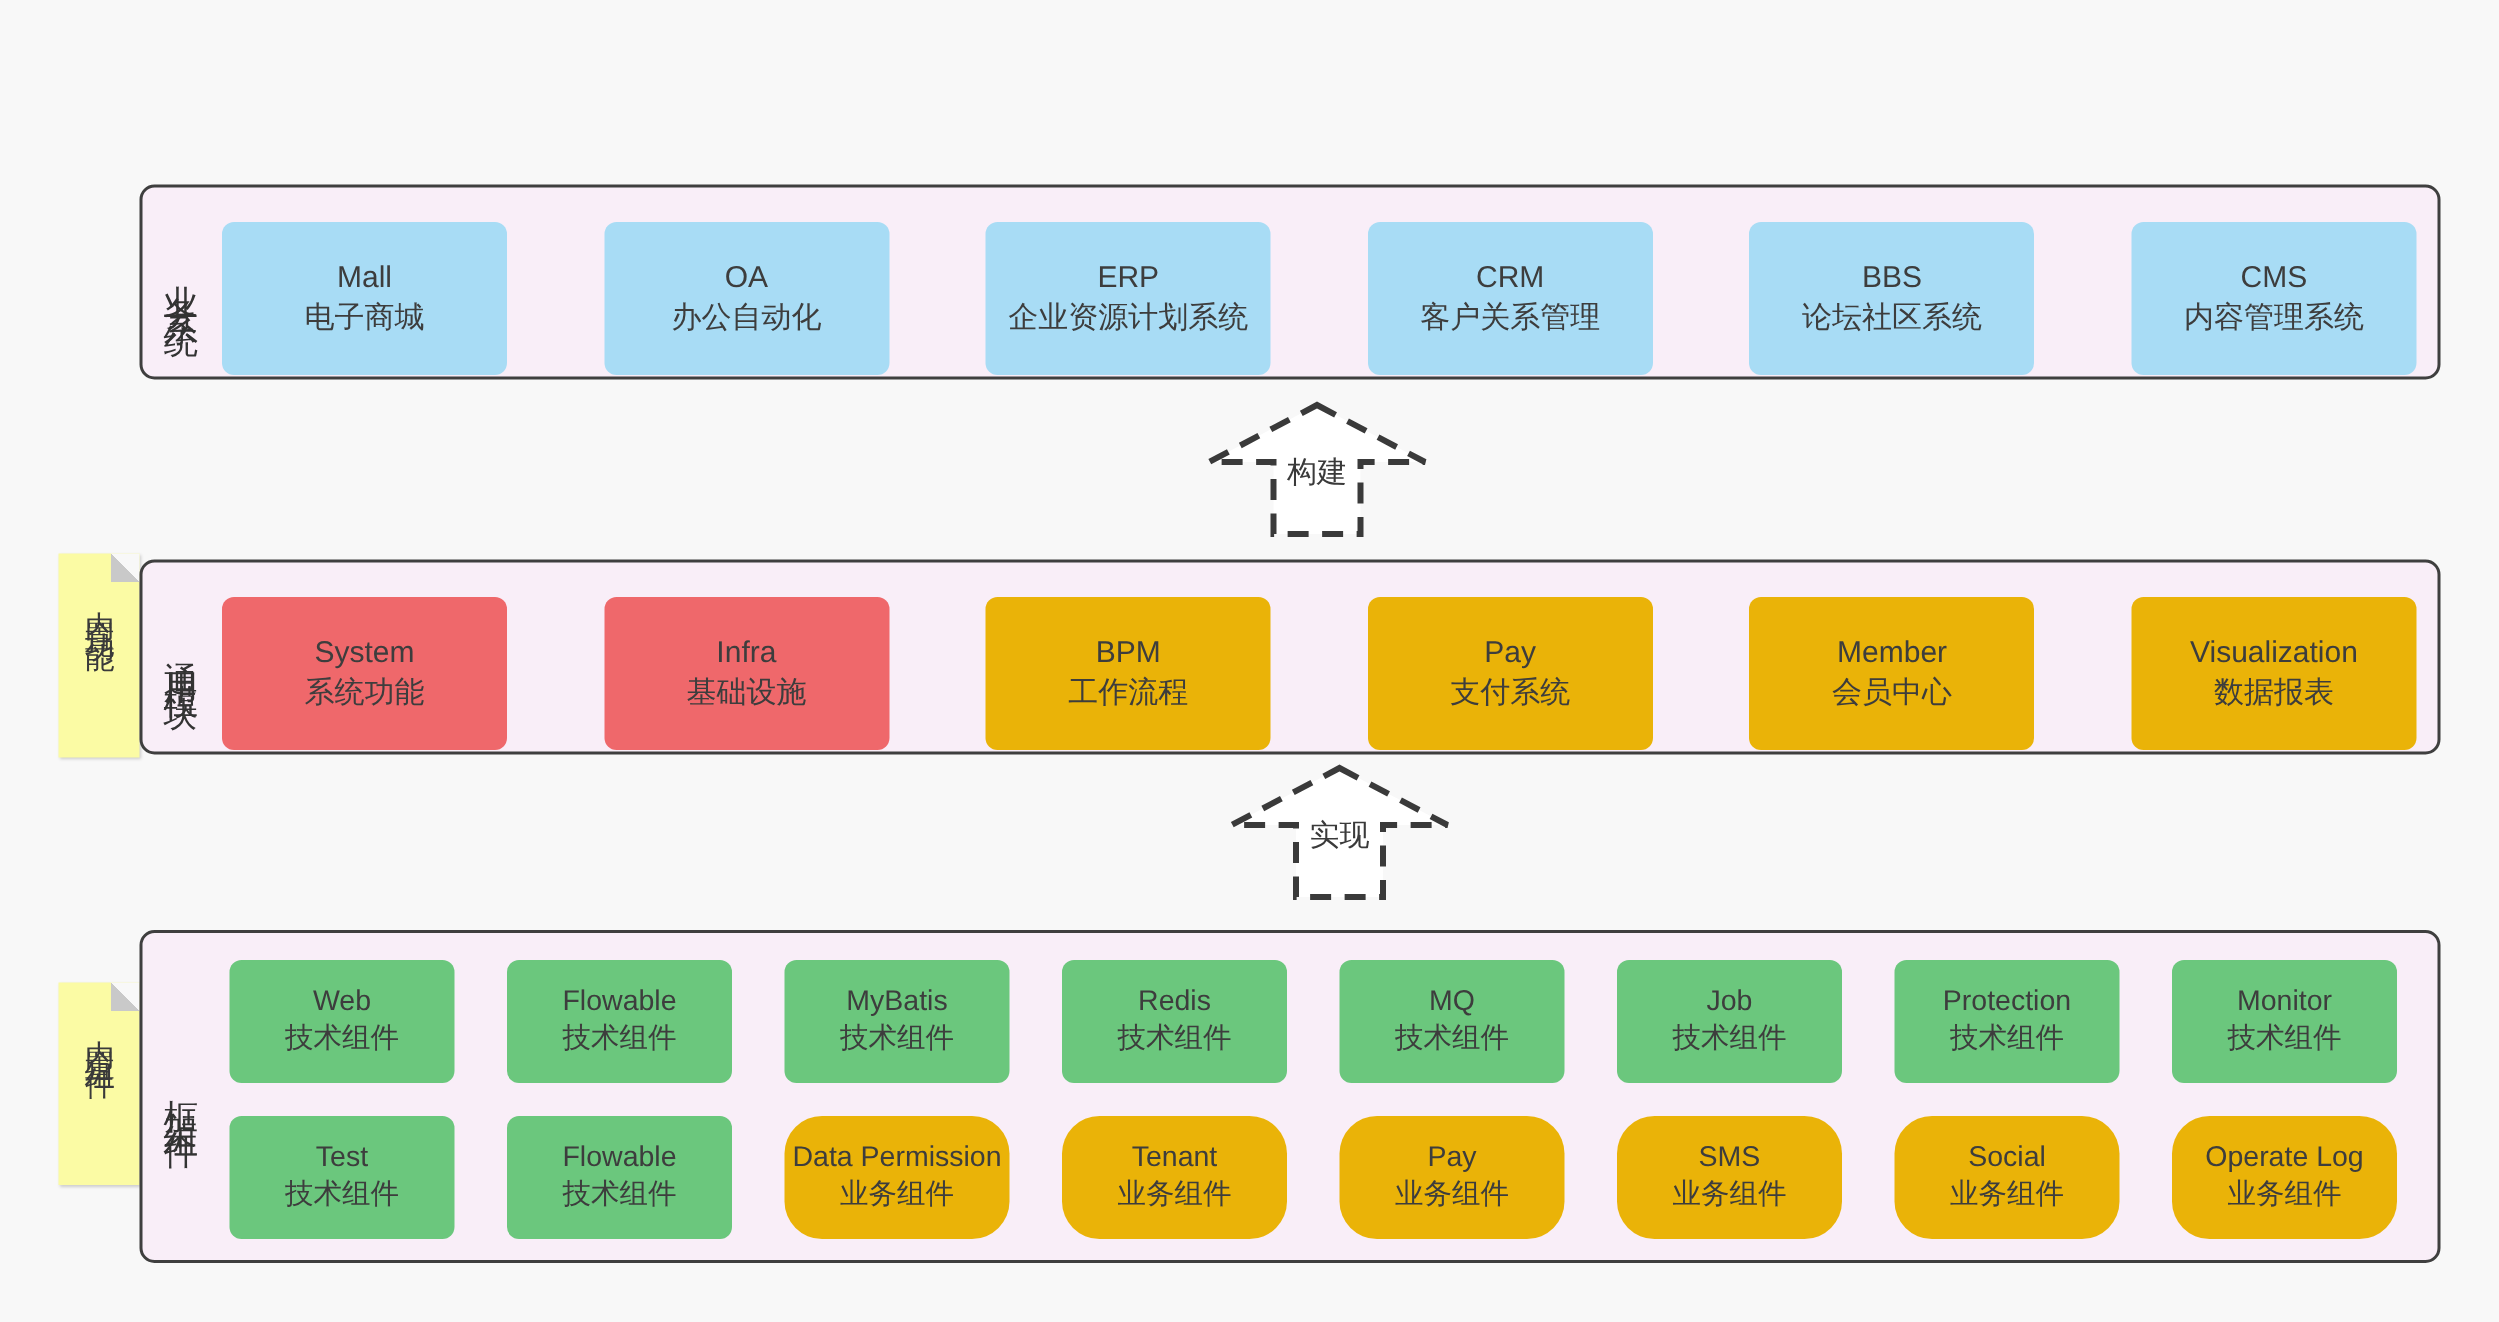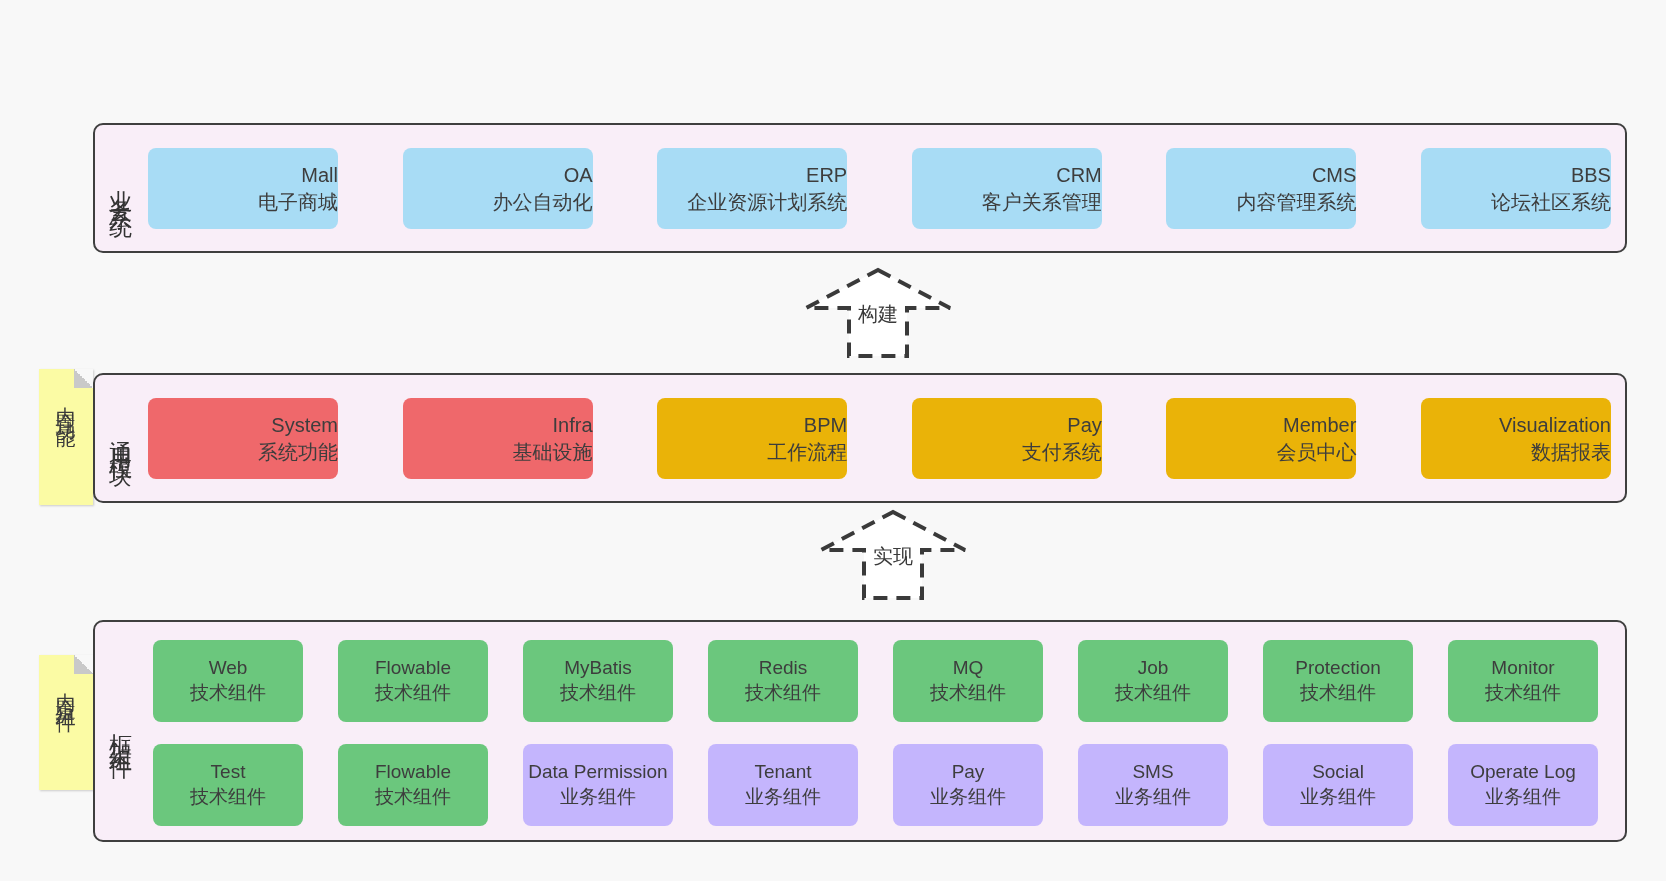--- a/index.html
+++ b/index.html
@@ -35,29 +35,29 @@
   #band-components .boxes-row{left:58px;right:27px;}
   #band-components .row1{top:18px;}
   #band-components .row2{top:122px;}
 
   .box{
     box-sizing:border-box;border-radius:8px;
     display:flex;flex-direction:column;align-items:center;justify-content:center;
     text-align:center;
   }
   .box .t,.box .s{display:block;font-size:20px;line-height:1.35;color:#3d3d3d;}
-  .box6{width:190px;height:81px;align-items:flex-end;}
+  .box6{width:190px;height:102px;}
   .box8{width:150px;height:82px;}
   .box8 .t,.box8 .s{font-size:19px;line-height:1.3;padding:0 4px;}
 
   .blue{background:#a8dcf5;}
   .red{background:#ef686b;}
   .pink{background:#eab308;}
   .gdark{background:#6bc77d;}
-  .glight{background:#c4b5fd;}
+  .glight{background:#eab308;border-radius:25px;}
 
   
   .sticky{
     position:absolute;left:39px;width:54px;background:#fbfba4;
     box-shadow:1px 1px 2px rgba(0,0,0,0.18);
     display:flex;justify-content:center;
   }
   #sticky-modules{top:369px;height:136px;}
   #sticky-components{top:655px;height:135px;}
   .sticky .fold{
@@ -99,26 +99,26 @@
       </div>
       <div class="box box6 blue">
         <span class="t">ERP</span>
         <span class="s">企业资源计划系统</span>
       </div>
       <div class="box box6 blue">
         <span class="t">CRM</span>
         <span class="s">客户关系管理</span>
       </div>
       <div class="box box6 blue">
+        <span class="t">BBS</span>
+        <span class="s">论坛社区系统</span>
+      </div>
+      <div class="box box6 blue">
         <span class="t">CMS</span>
         <span class="s">内容管理系统</span>
-      </div>
-      <div class="box box6 blue">
-        <span class="t">BBS</span>
-        <span class="s">论坛社区系统</span>
       </div>
     </div>
   </div>
 
   <div class="arrow" id="arrow-build">
     <svg width="150" height="94" viewBox="0 0 150 94">
       <polygon points="75,4 147,42 104,42 104,90 46,90 46,42 3,42"></polygon>
     </svg>
     <span class="arrow-label">构建</span>
   </div>

